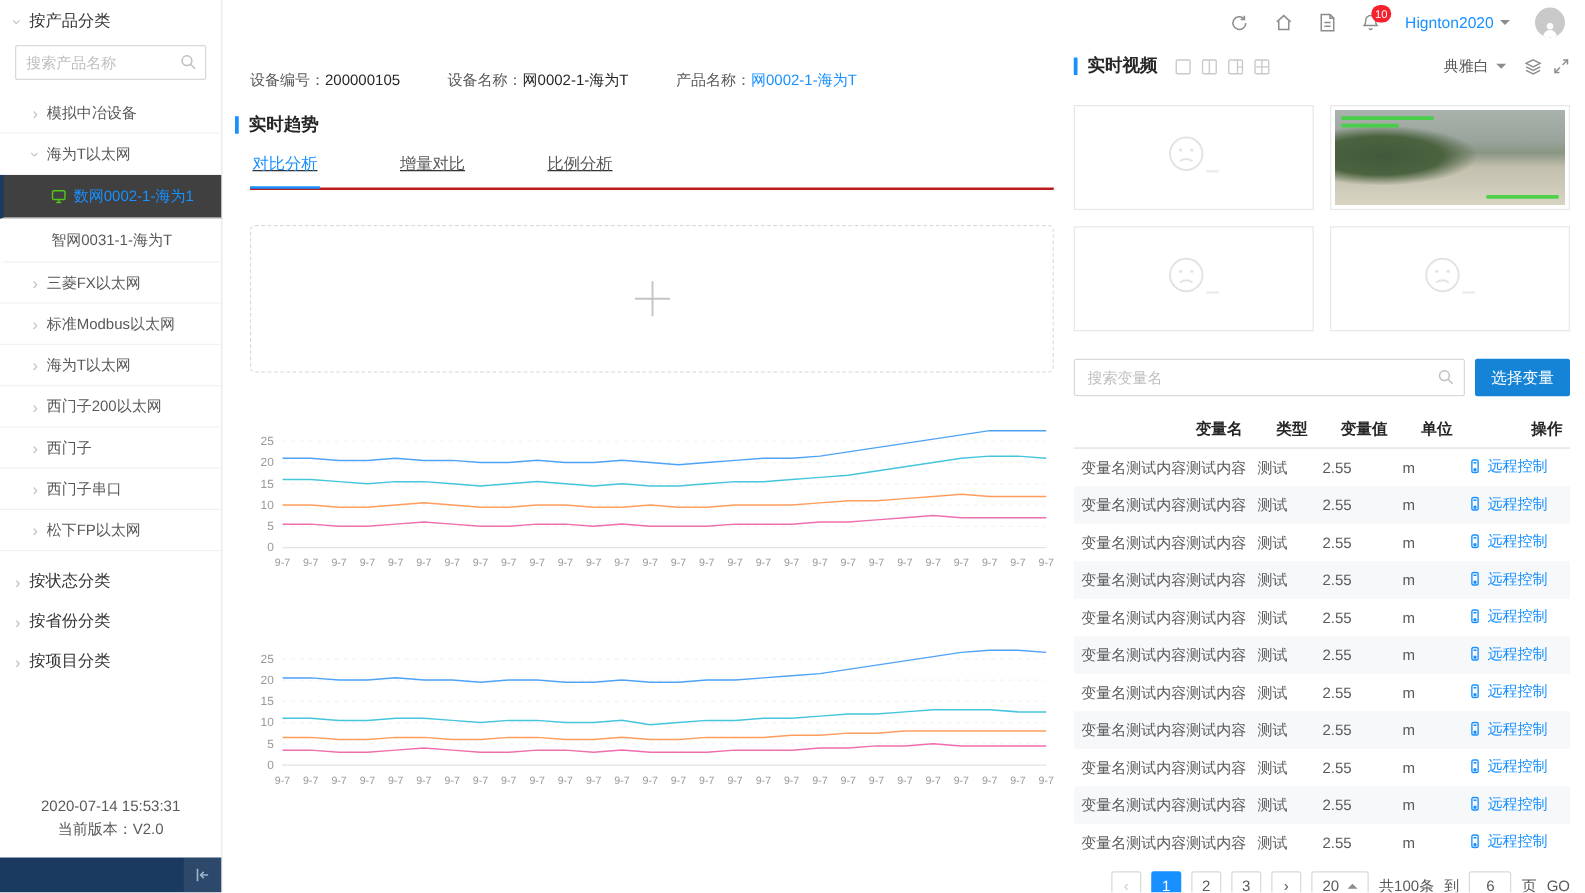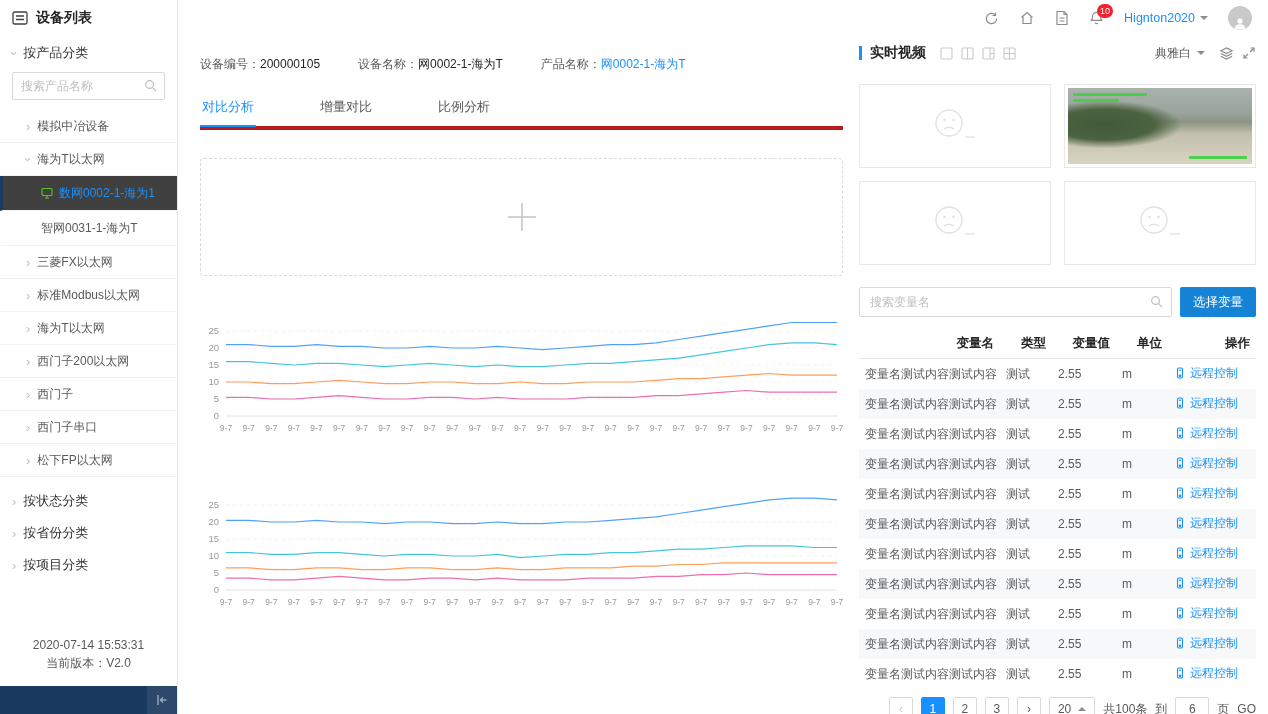--- a/index.html
+++ b/index.html
@@ -39,21 +39,21 @@
   .content { flex:1; display:flex; gap:16px; padding:8px 12px 0 10px; overflow:hidden; }
   .center { width:655px; flex:none; }
   .right { flex:1; min-width:0; display:flex; flex-direction:column; }
 
   .sec-title { display:flex; align-items:center; gap:8px; height:20px; font-size:14px; font-weight:bold; color:#262626; }
   .bar { width:3px; height:14px; background:var(--accent,#1890ff); display:inline-block; flex:none; }
 
   .fields { margin:12px 0 16px 12px; height:18px; display:flex; gap:38px; font-size:12px; }
   .fl { color:#595959; } .fv { color:#262626; } .fv.link { color:var(--accent,#1890ff); cursor:pointer; }
 
-  .tabs { margin:4px 0 0 12px; display:flex; border-bottom:4px solid #b91c1c; }
+  .tabs { margin:4px 0 0 12px; display:flex; border-bottom:2px solid #b91c1c;text-decoration:underline; }
   .tab { padding:8px 2px 9px; margin-right:62px; font-size:13px; color:#595959; cursor:pointer; border-bottom:2px solid transparent; margin-bottom:-1px; }
   .tab.active { color:var(--accent,#1890ff); border-bottom-color:var(--accent,#1890ff); }
 
   .add-box { margin:28px 0 0 12px; height:118px; border:1px dashed #d9d9d9; border-radius:4px; display:flex; align-items:center; justify-content:center; cursor:pointer; }
   .chart { margin:26px 0 0 12px; }
   .chart + .chart { margin-top:22px; }
   .chart svg { display:block; width:100%; }
 
   
   .video-head { display:flex; align-items:center; gap:8px; height:20px; }
@@ -91,29 +91,20 @@
   .size-select { height:24px; padding:0 8px; border:1px solid #d9d9d9; border-radius:2px; display:inline-flex; align-items:center; gap:7px; cursor:pointer; }
   .jump-input { width:34px; height:24px; border:1px solid #d9d9d9; border-radius:2px; text-align:center; font-size:12px; color:#595959; outline:none; font-family:inherit; }
   .go { cursor:pointer; }
 </style>
 </head>
 <body>
 
 <div class="app">
 
   <aside class="sidebar">
-    <div class="sidebar-header">
-      <span style="display:inline-flex">
-        <svg width="16" height="14" viewBox="0 0 16 14" fill="none" stroke="#404040" stroke-width="1.3">
-            <rect x="1" y="1" width="14" height="12" rx="1.5"></rect>
-            <path d="M4 5h8M4 8.5h8"></path>
-          </svg>
-      </span>
-      <span>设备列表</span>
-    </div>
 
     <div class="cat-row">
       <span class="chev down">›</span>
       <span>按产品分类</span>
     </div>
 
     <div class="sb-search">
       <input placeholder="搜索产品名称" style="">
       <span class="mag">
         <svg width="13" height="13" viewBox="0 0 14 14" fill="none" stroke="#bfbfbf" stroke-width="1.3">
@@ -254,20 +245,24 @@
             <span class="fl">设备编号：</span><span class="fv">200000105</span>
           </span>
           <span>
             <span class="fl">设备名称：</span><span class="fv">网0002-1-海为T</span>
           </span>
           <span>
             <span class="fl">产品名称：</span><span class="fv link">网0002-1-海为T</span>
           </span>
         </div>
 
+        <div class="sec-title">
+          <span class="bar"></span>
+          <span>实时趋势</span>
+        </div>
 
         <div class="tabs">
           <span class="tab active">对比分析</span>
           <span class="tab">增量对比</span>
           <span class="tab">比例分析</span>
         </div>
 
         <div class="add-box">
           <span style="display:inline-flex">
             <svg width="40" height="40" viewBox="0 0 40 40" fill="none" stroke="#c4c4c4" stroke-width="1.5">

